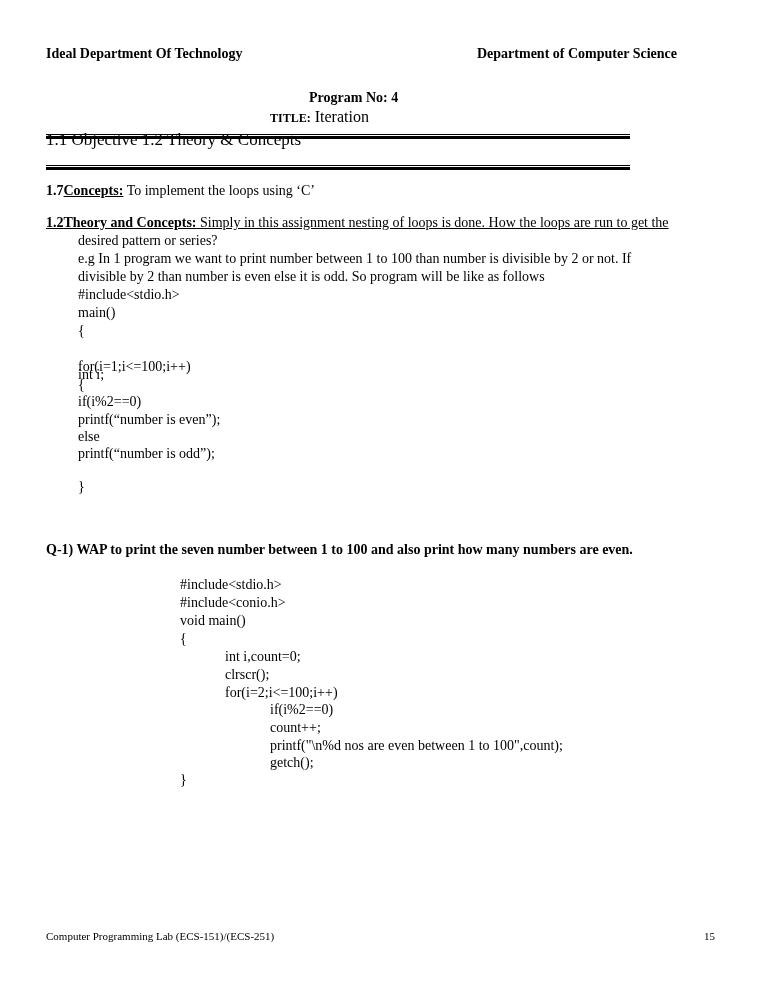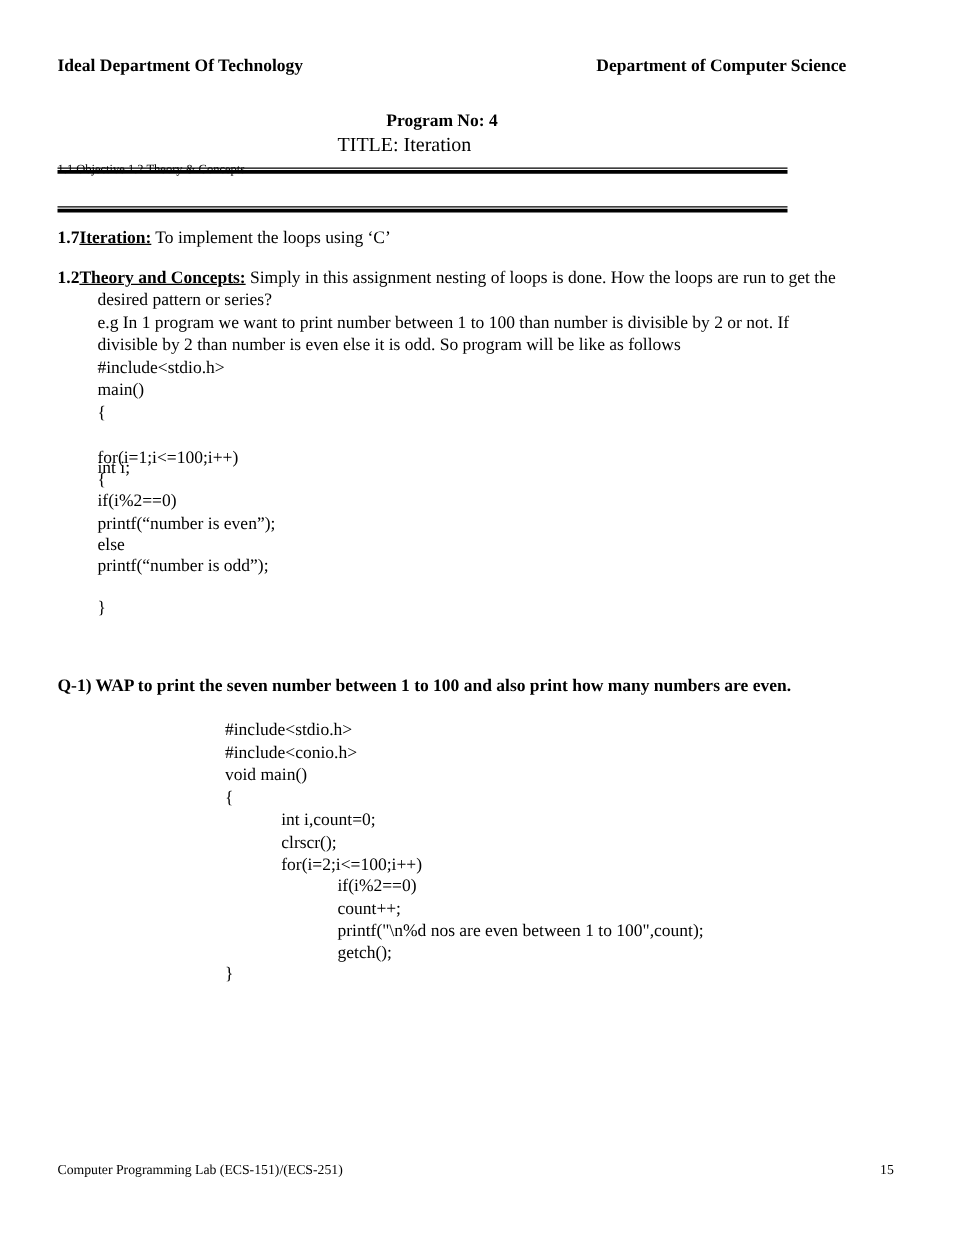--- a/index.html
+++ b/index.html
@@ -7,30 +7,30 @@
     width: 765px; height: 990px; position: relative; overflow: hidden;
     font-family: "Liberation Serif", "DejaVu Serif", serif; color: #000;
   }
   .abs { position: absolute; white-space: nowrap; }
   .bold { font-weight: bold; }
   .hdr { font-size: 14px; font-weight: bold; top: 46px; }
   .hdr-left { left: 46px; }
   .hdr-right { left: 477px; }
   .prog { top: 90px; left: 289px; font-size: 14px; font-weight: bold; margin-left: 20px; }
   .title { top: 108px; left: 270px; font-size: 16px; }
-  .title .lbl { font-weight: normal; font-size: 16px; }
+  .title .lbl { font-weight: bold; font-size: 12px; }
   .rule { position: absolute; left: 46px; width: 584px; }
   .rule .thin { height: 1px; background: #000; }
   .rule .gap { height: 1px; }
   .rule .thick { height: 3px; background: #000; }
-  .toc { top: 130px; left: 46px; font-size: 10px; }
+  .toc { top: 130px; left: 46px; font-size: 17px; }
   .body-text { font-size: 14px; line-height: 18.6px; }
   .obj { top: 182px; left: 46px; }
   .u { text-decoration: underline; font-weight: bold; }
-  .theory { top: 214px; left: 46px; }
+  .theory { top: 214px; left: 46px; text-decoration: underline; }
   .indent { position: absolute; left: 78px; font-size: 14px; line-height: 18.6px; white-space: nowrap; }
   .code-line { position: absolute; font-size: 14px; line-height: 18px; white-space: pre; }
   .q1 { top: 542px; left: 46px; font-size: 14px; font-weight: bold; }
   .footer { top: 930px; font-size: 11px; }
 </style>
 </head>
 <body>
 
 <div>
   <div class="abs hdr hdr-left">Ideal Department Of Technology</div>
@@ -49,21 +49,21 @@
     <div class="thick"></div>
 </div>
 <div class="abs toc">1.1 Objective 1.2 Theory &amp; Concepts</div>
 <div class="rule" style="top:165px;">
   <div class="thin"></div>
     <div class="gap"></div>
     <div class="thick"></div>
 </div>
 
 <div class="abs body-text obj">
-  <span class="bold">1.7</span><span class="u">Iteration:</span>
+  <span class="bold">1.7</span><span class="u">Concepts:</span>
   <span>To implement the loops using ‘C’</span>
 </div>
 
 <div class="abs body-text theory">
   <span class="bold">1.2</span><span class="u">Theory and Concepts:</span>
   <span>Simply in this assignment nesting of loops is done. How the loops are run to get the</span>
 </div>
 <div class="indent" style="top:232px;">desired pattern or series?</div>
 <div class="indent" style="top:250px;">e.g In 1 program we want to print number between 1 to 100 than number is divisible by 2 or not. If</div>
 <div class="indent" style="top:268px;">divisible by 2 than number is even else it is odd. So program will be like as follows</div>

